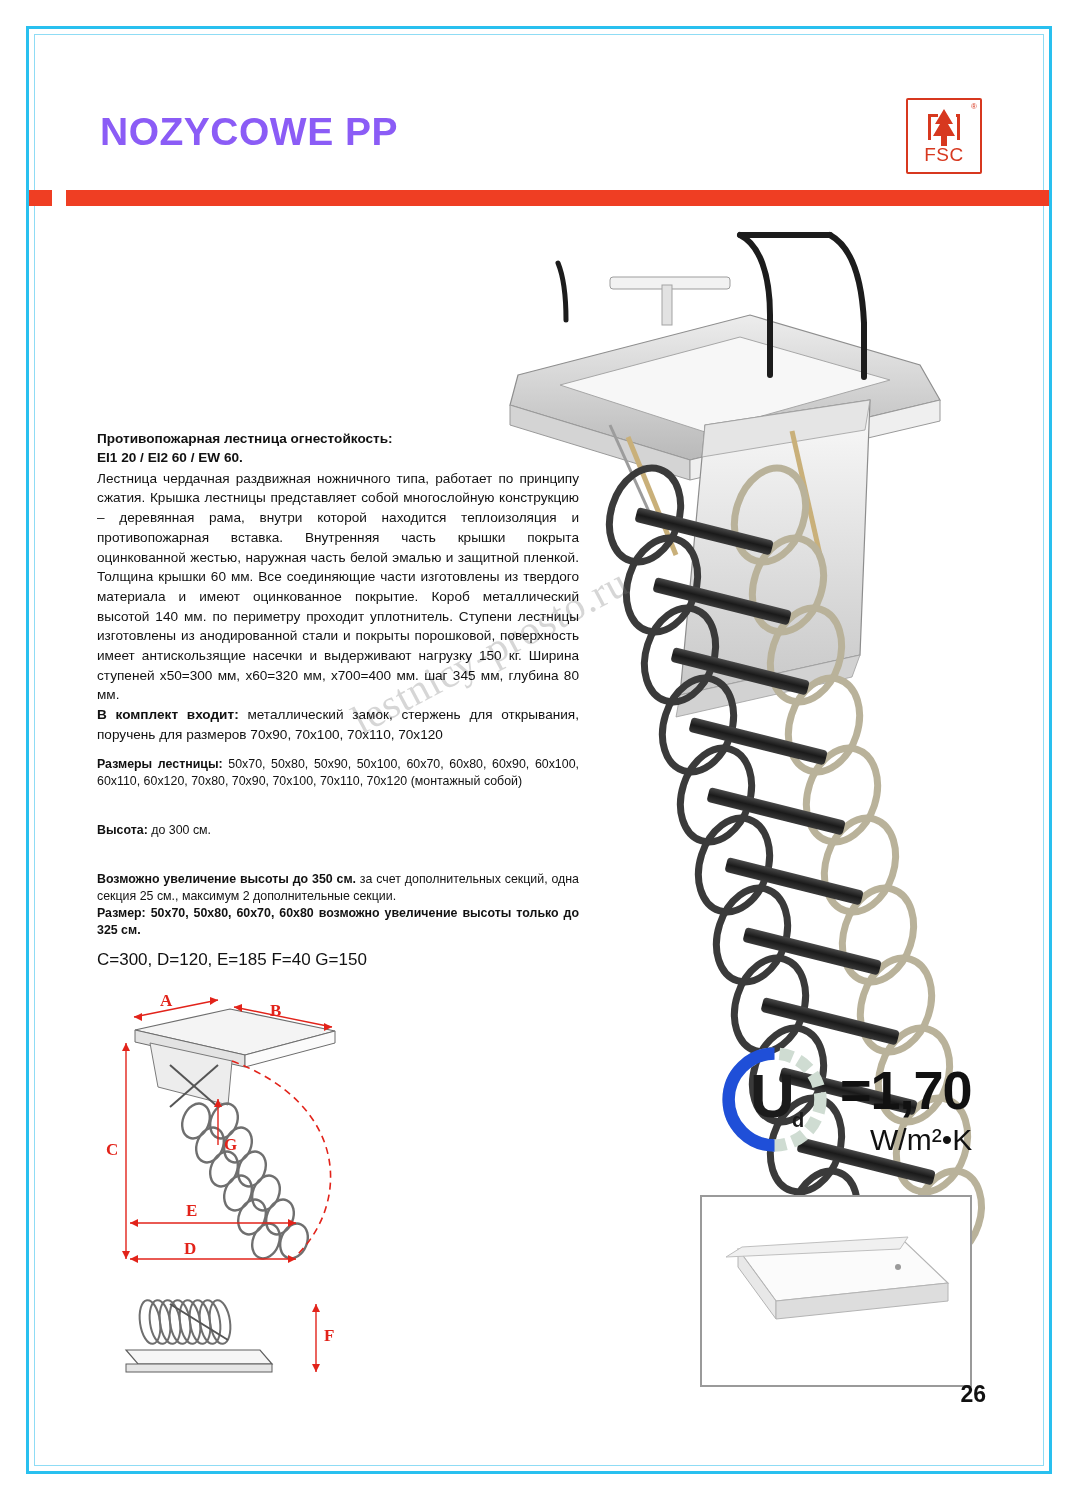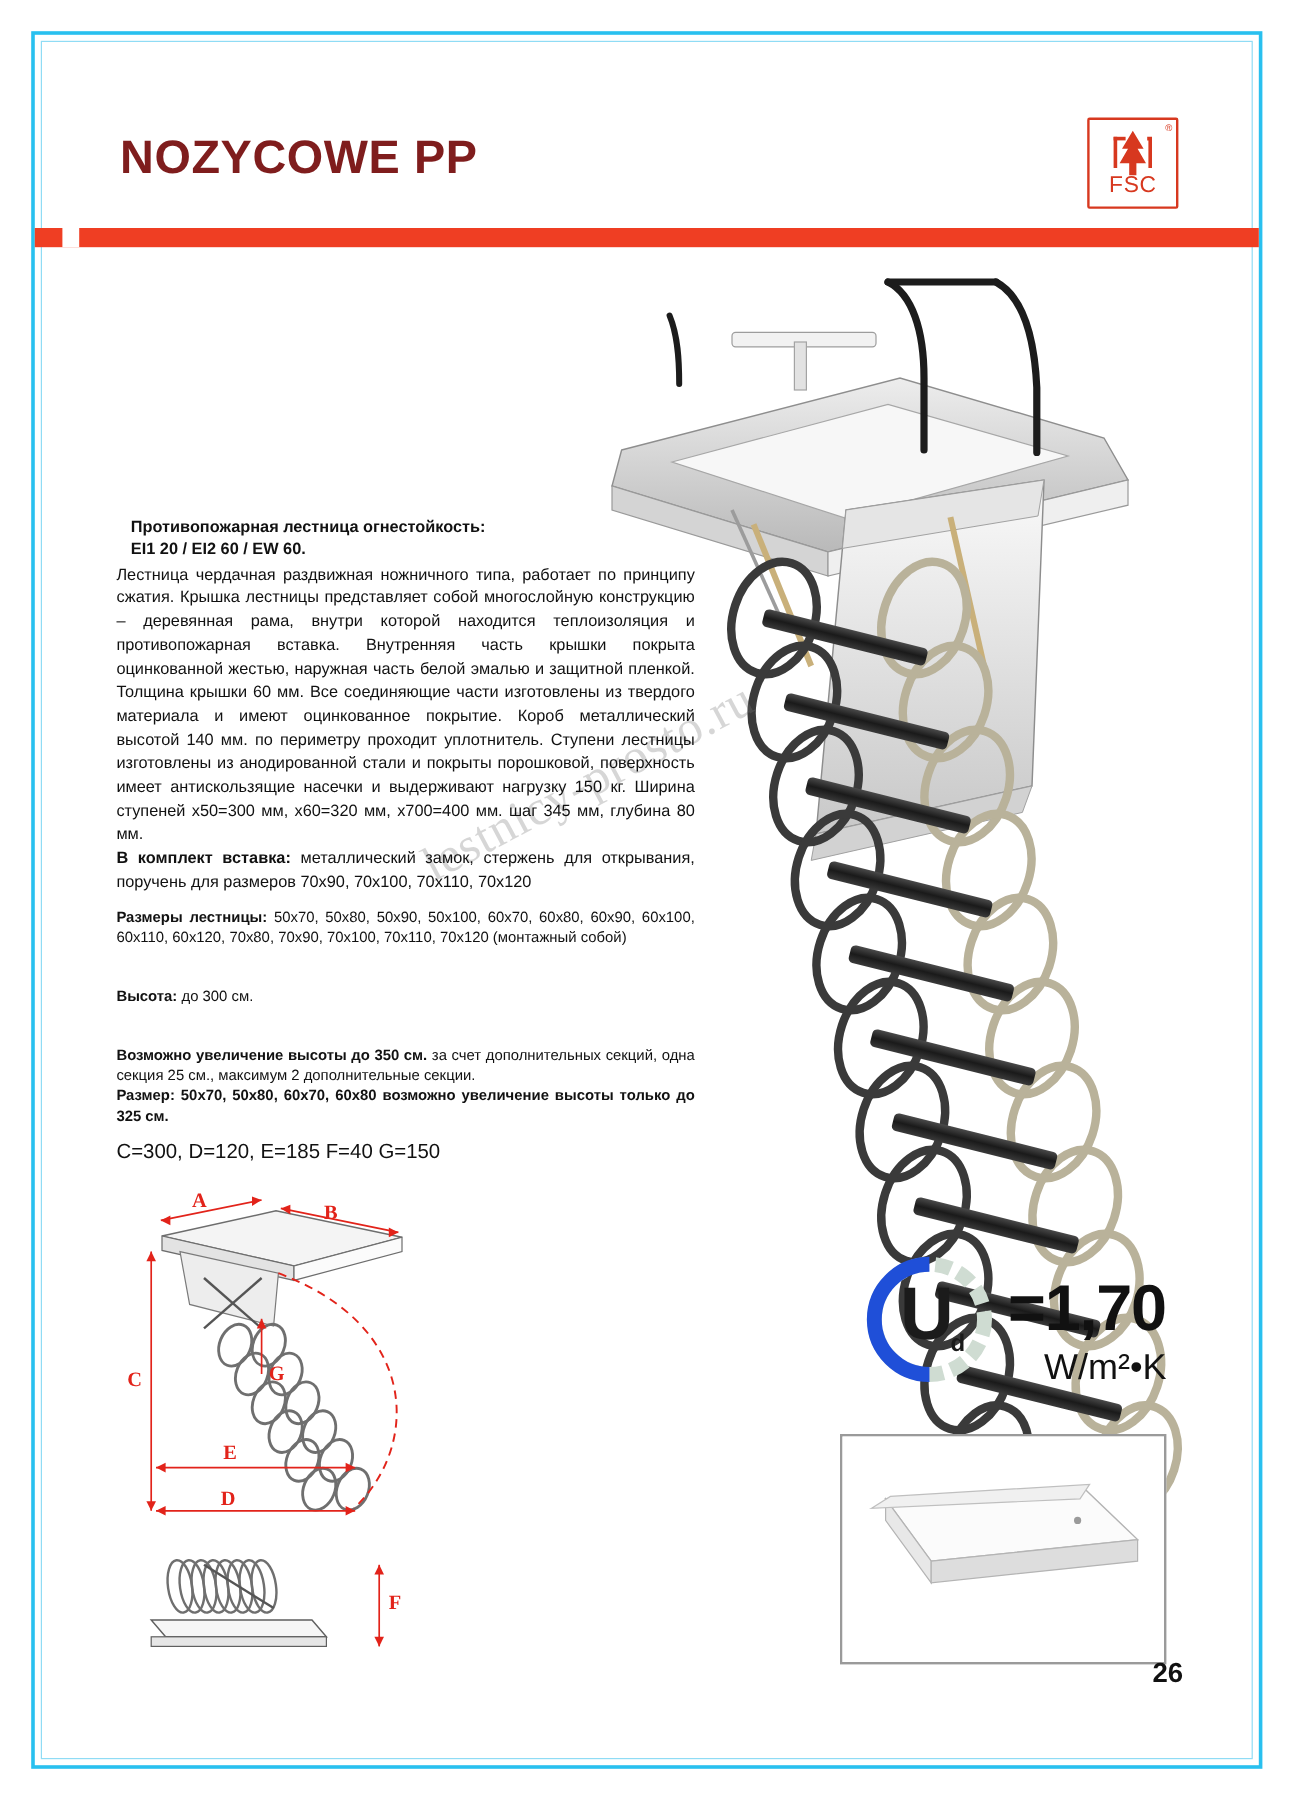--- a/index.html
+++ b/index.html
@@ -27,21 +27,21 @@
     border:1px solid #8fdcf5;
     box-sizing:border-box;
   }
   
   .title{
     position:absolute;
     left:100px;top:110px;
     font-size:39px;
     font-weight:bold;
     letter-spacing:0.5px;
-    color:#7f1d1d;
+    color:#8b5cf6;
   }
   .fsc{
     position:absolute;
     right:96px;top:98px;
     width:76px;height:76px;
     border:2px solid #d7381f;
     border-radius:2px;
     box-sizing:border-box;
     background:#fff;
   }
@@ -71,21 +71,21 @@
     background:#fff;
   }
   
   .textcol{
     position:absolute;
     left:97px;top:430px;
     width:482px;
     color:#111;
   }
   .p-bold{
-    font-size:13.6px;font-weight:bold;line-height:1.35;margin:0 0 1px 12px;
+    font-size:13.6px;font-weight:bold;line-height:1.35;margin:0 0 1px 0;
   }
   .p-just{
     font-size:13.6px;line-height:1.45;text-align:justify;margin:0;
   }
   .p-small{
     font-size:12.4px;line-height:1.38;text-align:justify;margin:0;
   }
   .mt10{margin-top:11px;}
   .mt14{margin-top:32px;}
   .b{font-weight:bold;}
@@ -305,21 +305,21 @@
       </g>
     </svg>
   </div>
 
   <div class="watermark">lestnicy-prosto.ru</div>
 
   <div class="textcol">
     <p class="p-bold">Противопожарная лестница огнестойкость:</p>
     <p class="p-bold">EI1 20 / EI2 60 / EW 60.</p>
     <p class="p-just">Лестница чердачная раздвижная ножничного типа, работает по принципу сжатия. Крышка лестницы представляет собой многослойную конструкцию – деревянная рама, внутри которой находится теплоизоляция и противопожарная вставка. Внутренняя часть крышки покрыта оцинкованной жестью, наружная часть белой эмалью и защитной пленкой. Толщина крышки 60 мм. Все соединяющие части изготовлены из твердого материала и имеют оцинкованное покрытие. Короб металлический высотой 140 мм. по периметру проходит уплотнитель. Ступени лестницы изготовлены из анодированной стали и покрыты порошковой, поверхность имеет антискользящие насечки и выдерживают нагрузку 150 кг. Ширина ступеней х50=300 мм, х60=320 мм, х700=400 мм. шаг 345 мм, глубина 80 мм.</p>
-    <p class="p-just"><span class="b">В комплект вставка:</span><span> металлический замок, стержень для открывания, поручень для размеров 70х90, 70х100, 70х110, 70х120</span></p>
+    <p class="p-just"><span class="b">В комплект входит:</span><span> металлический замок, стержень для открывания, поручень для размеров 70х90, 70х100, 70х110, 70х120</span></p>
     <p class="p-small mt10"><span class="b">Размеры лестницы:</span><span> 50х70, 50х80, 50х90, 50х100, 60х70, 60х80, 60х90, 60х100, 60х110, 60х120, 70х80, 70х90, 70х100, 70х110, 70х120 (монтажный собой)</span></p>
     <p class="p-small mt14"><span class="b">Высота:</span><span> до 300 см.</span></p>
     <p class="p-small mt14"><span class="b">Возможно увеличение высоты до 350 см.</span><span> за счет дополнительных секций, одна секция 25 см., максимум 2 дополнительные секции.</span></p>
     <p class="p-small b">Размер: 50х70, 50х80, 60х70, 60х80 возможно увеличение высоты только до 325 см.</p>
   </div>
 
   <div class="dims">C=300, D=120, E=185 F=40 G=150</div>
 
   <div class="diagram">
     <svg width="330" height="300" viewBox="0 0 330 300">

